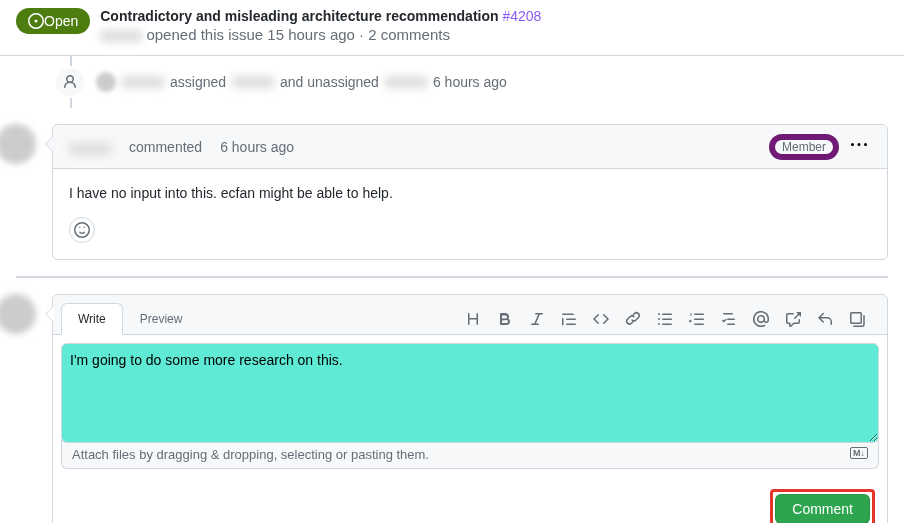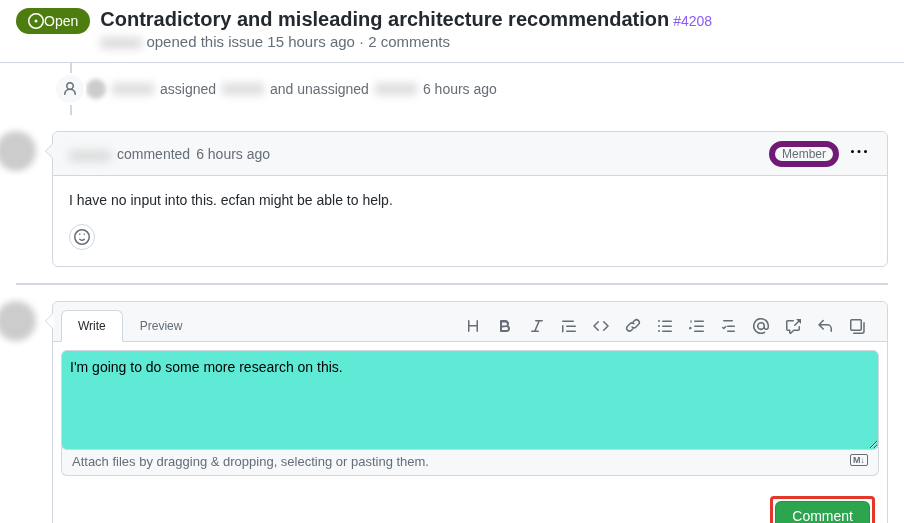--- a/index.html
+++ b/index.html
@@ -1,39 +1,39 @@
 <!DOCTYPE html>
 <html><head>
 <meta charset="utf-8">
 <style>
 * { box-sizing: border-box; margin: 0; padding: 0; }
 body { font-family: -apple-system, BlinkMacSystemFont, "Segoe UI", Helvetica, Arial, sans-serif; font-size: 14px; color: #24292f; background: #fff; }
 .header { display: flex; align-items: flex-start; padding: 8px 16px 12px; border-bottom: 1px solid #d0d7de; gap: 10px; }
 .badge-open { background: #4d7c0f; color: #fff; border-radius: 2em; padding: 5px 12px; font-weight: 500; display: inline-flex; align-items: center; font-size: 14px; }
 .badge-open svg { fill: #fff; }
 .header-content { flex: 1; }
-.issue-title { font-size: 20px; font-weight: 600; display: inline; }
+.issue-title { font-size: 14px; font-weight: 600; display: inline; }
 .issue-number { color: #8b5cf6; font-weight: 400; }
 .header-meta { color: #656d76; font-size: 15px; margin-top: 2px; }
 .blur { filter: blur(4px); background: #ddd; border-radius: 3px; display: inline-block; }
 .blur-name { width: 42px; height: 12px; vertical-align: middle; }
 .timeline { padding: 0 16px; }
-.timeline-item { display: flex; align-items: center; gap: 0; padding: 10px 0 10px 38px; position: relative; }
+.timeline-item { display: flex; align-items: center; gap: 10px; padding: 10px 0 10px 38px; position: relative; }
 .timeline-item::before { content: ""; position: absolute; left: 54px; top: 0; bottom: 0; width: 2px; background: #d0d7de; z-index: 0; }
 .timeline-badge { width: 32px; height: 32px; border-radius: 50%; background: #f6f8fa; border: 2px solid #fff; display: flex; align-items: center; justify-content: center; z-index: 1; position: relative; }
 .timeline-badge svg { fill: #656d76; }
 .timeline-text { color: #656d76; font-size: 14px; display: flex; align-items: center; gap: 6px; flex-wrap: wrap; }
 .avatar-sm { width: 20px; height: 20px; border-radius: 50%; background: #ccc; filter: blur(2px); }
 .avatar-lg { width: 40px; height: 40px; border-radius: 50%; background: #ccc; filter: blur(3px); margin-left: -20px; }
 .comment-row { display: flex; gap: 16px; margin: 16px 0; align-items: flex-start; }
 .comment-box { flex: 1; border: 1px solid #d0d7de; border-radius: 6px; position: relative; }
 .comment-box::before { content: ""; position: absolute; left: -8px; top: 11px; width: 0; height: 0; border-top: 8px solid transparent; border-bottom: 8px solid transparent; border-right: 8px solid #d0d7de; }
 .comment-box::after { content: ""; position: absolute; left: -7px; top: 11px; width: 0; height: 0; border-top: 8px solid transparent; border-bottom: 8px solid transparent; border-right: 8px solid #f6f8fa; }
 .comment-header { background: #f6f8fa; padding: 8px 16px; border-bottom: 1px solid #d0d7de; border-radius: 6px 6px 0 0; display: flex; align-items: center; justify-content: space-between; }
-.comment-header-left { display: flex; align-items: flex-end; gap: 6px; color: #656d76; }
+.comment-header-left { display: flex; align-items: flex-end; gap: 18px; color: #656d76; }
 .comment-header-right { display: flex; align-items: center; gap: 8px; }
 .label-badge { border: 6px solid #701a75; border-radius: 2em; padding: 0 7px; font-size: 12px; color: #656d76; }
 .kebab { color: #656d76; cursor: pointer; padding: 4px; }
 .comment-body { padding: 16px; font-size: 14px; }
 .reaction-btn { width: 26px; height: 26px; border: 1px solid #d0d7de; border-radius: 50%; background: #fff; margin: 0 16px 16px; display: flex; align-items: center; justify-content: center; cursor: pointer; }
 .reaction-btn svg { fill: #656d76; }
 .divider { height: 2px; background: #d0d7de; margin: 16px 0; }
 .compose-box { flex: 1; border: 1px solid #d0d7de; border-radius: 6px; position: relative; }
 .compose-box::before { content: ""; position: absolute; left: -8px; top: 11px; width: 0; height: 0; border-top: 8px solid transparent; border-bottom: 8px solid transparent; border-right: 8px solid #d0d7de; }
 .compose-box::after { content: ""; position: absolute; left: -7px; top: 11px; width: 0; height: 0; border-top: 8px solid transparent; border-bottom: 8px solid transparent; border-right: 8px solid #fff; }

